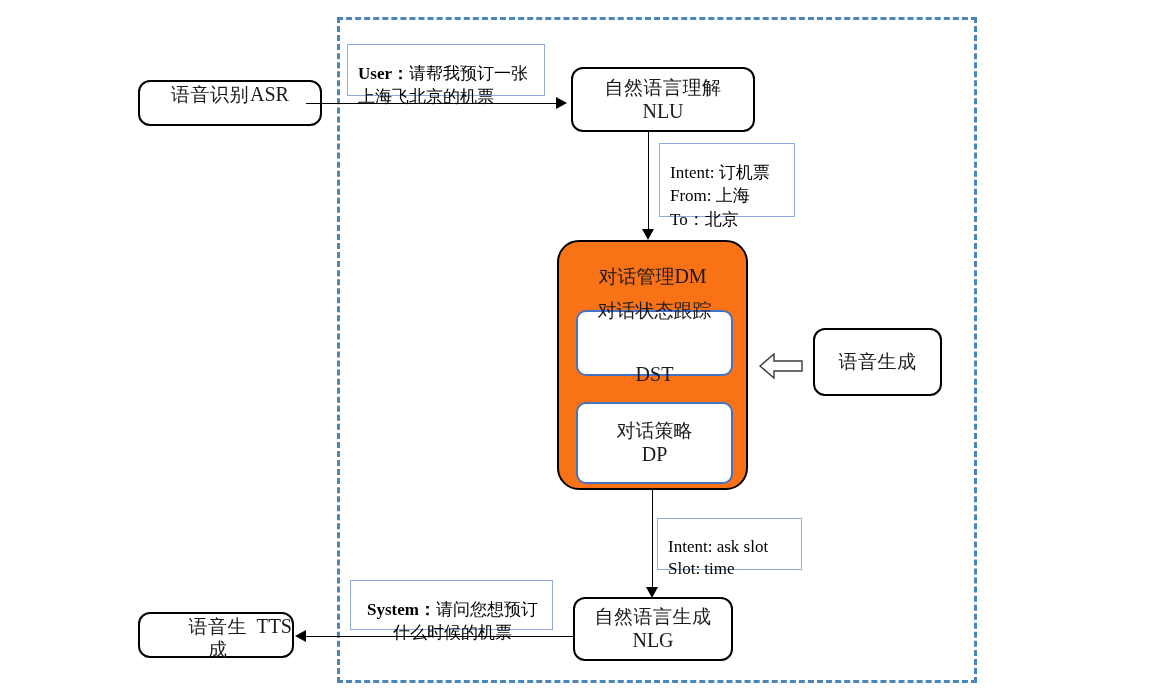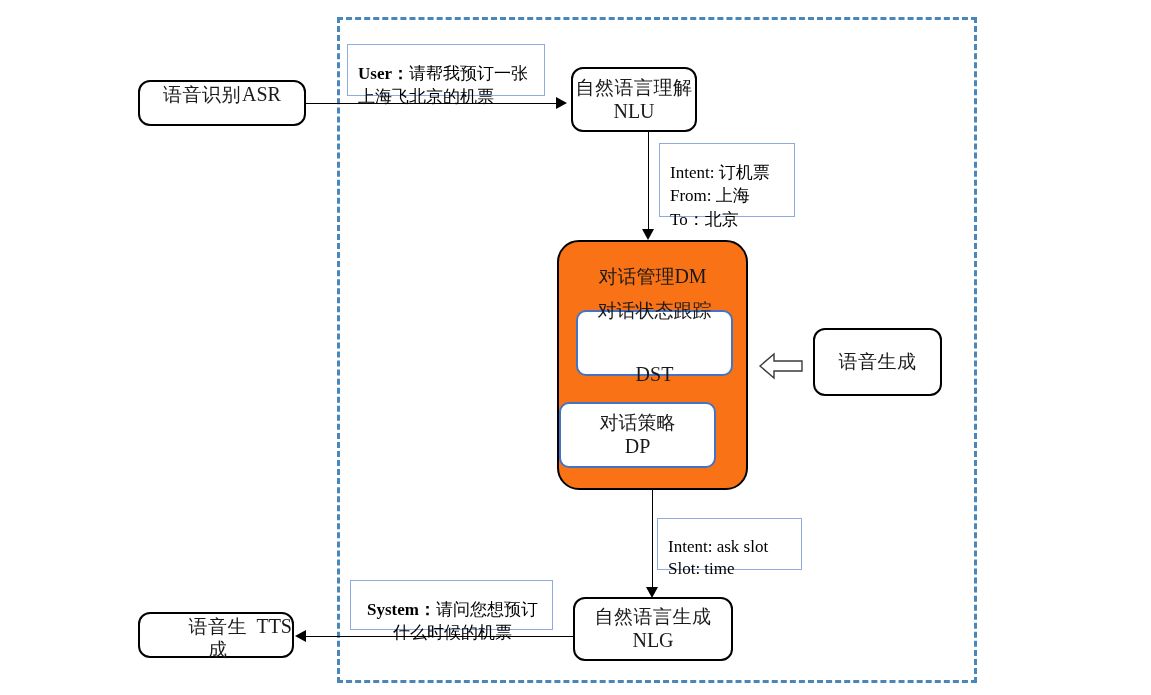--- a/index.html
+++ b/index.html
@@ -168,38 +168,38 @@
   }
   .block-arrow { position: absolute; }
 </style>
 </head>
 <body>
 
 <div id="canvas">
 
   <div class="boundary" style="left:337px; top:17px; width:640px; height:666px;"></div>
 
-  <div class="node inline-label" style="left:138px; top:80px; width:168px; height:46px;">
+  <div class="node inline-label" style="left:138px; top:80px; width:184px; height:46px;">
     <span class="cn">语音识别</span>
     <span class="en">ASR</span>
   </div>
 
   <div class="hline" style="left:306px; top:103px; width:250px;"></div>
   <div class="arrow-right" style="left:556px; top:97px;"></div>
 
   <div class="annotation" style="left:347px; top:44px; width:198px; height:52px;">
     <div class="line">
       <span class="lbl">User：</span><span class="cnseg">请帮我预订一张</span>
     </div>
     <div class="line">
       <span class="cnseg">上海飞北京的机票</span>
     </div>
   </div>
 
-  <div class="node" style="left:571px; top:67px; width:126px; height:65px;">
+  <div class="node" style="left:571px; top:67px; width:184px; height:65px;">
     <span class="cn">自然语言理解</span>
     <span class="en">NLU</span>
   </div>
 
   <div class="vline" style="left:648px; top:132px; height:100px;"></div>
   <div class="arrow-down" style="left:642px; top:229px;"></div>
 
   <div class="annotation" style="left:659px; top:143px; width:136px; height:74px;">
     <div class="line">
       <span>Intent: </span><span class="cnseg">订机票</span>
@@ -216,21 +216,21 @@
     <div class="dm-title">
       <span class="cn">对话管理</span>
       <span class="en">DM</span>
     </div>
 
     <div class="submodule" style="left:17px; top:68px; width:157px; height:66px;gap:40px;">
       <span class="cn">对话状态跟踪</span>
       <span class="en">DST</span>
     </div>
 
-    <div class="submodule" style="left:0; top:160px; width:157px; height:66px;">
+    <div class="submodule" style="left:17px; top:160px; width:157px; height:82px;">
       <span class="cn">对话策略</span>
       <span class="en">DP</span>
     </div>
   </div>
 
   <div class="node" style="left:813px; top:328px; width:129px; height:68px;">
     <span class="cn">语音生成</span>
   </div>
 
   <div class="block-arrow" style="left:758px; top:351px; width:46px; height:30px;">

